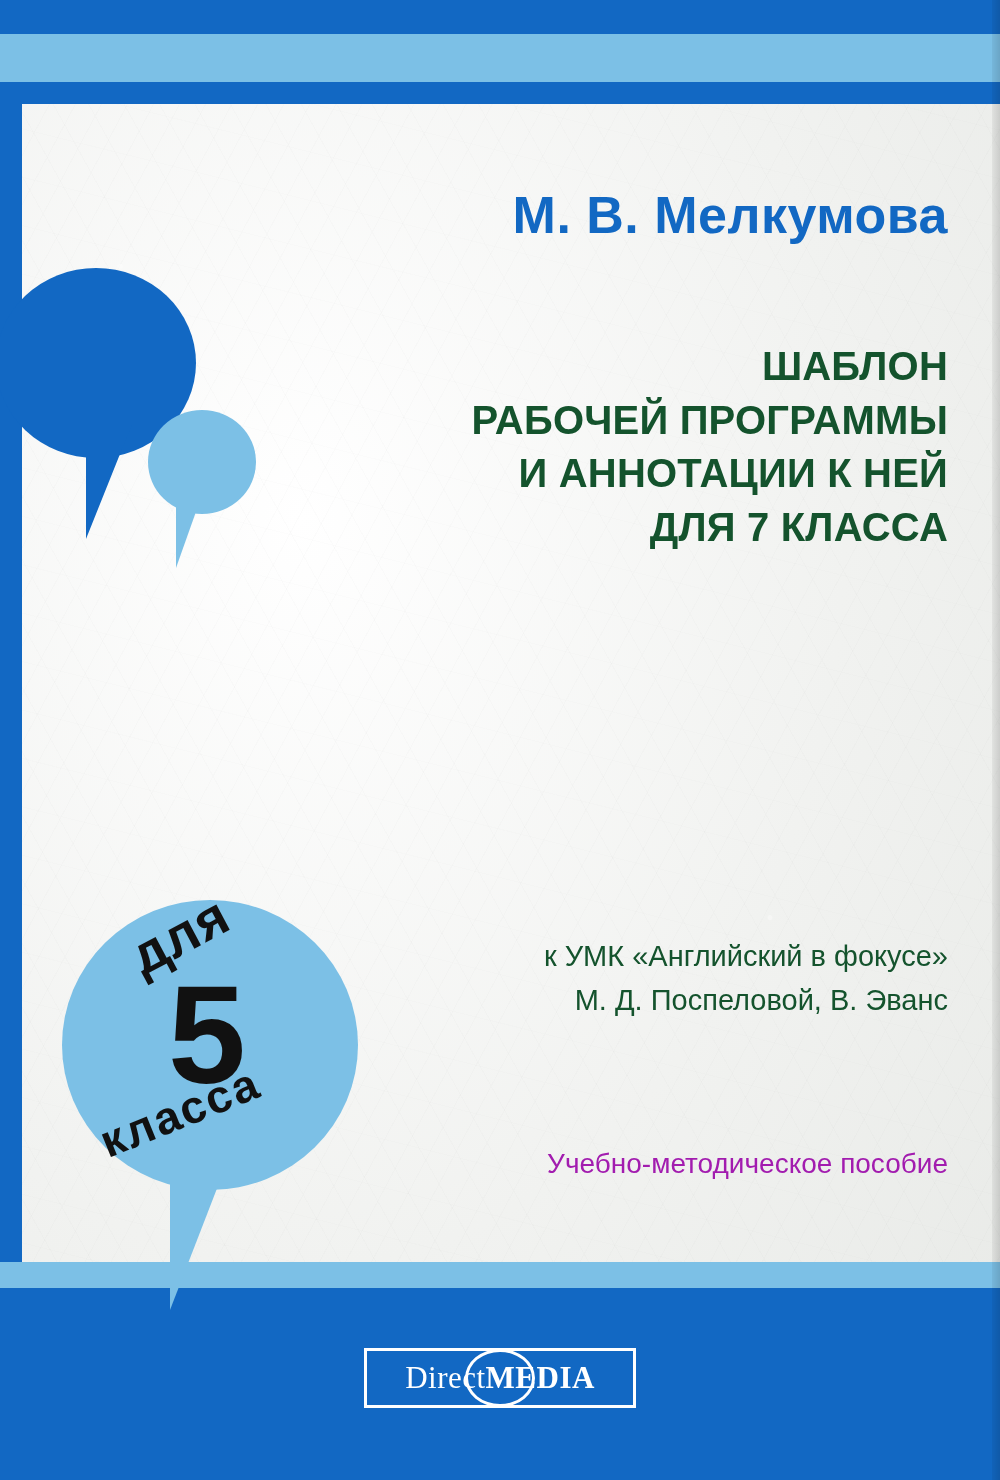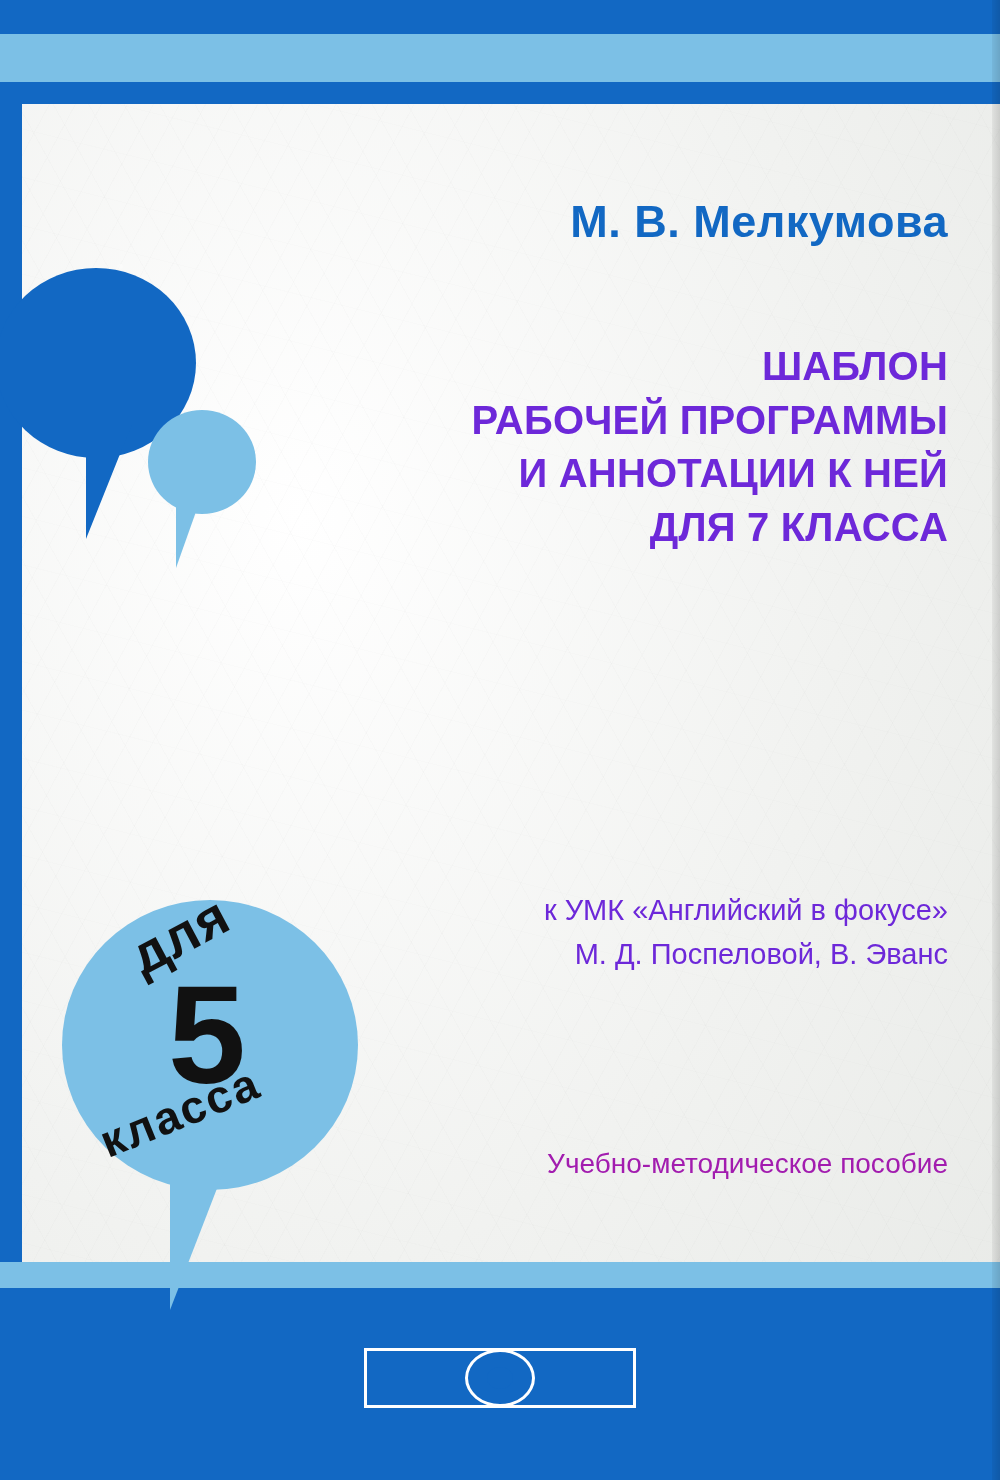--- a/index.html
+++ b/index.html
@@ -64,22 +64,22 @@
   }
   .right-edge {
     position: absolute; right: 0; top: 0; width: 8px; height: 1480px;
     background: linear-gradient(to right, rgba(0,0,0,0.05), rgba(0,0,0,0.14));
   }
 
   
   .author {
     position: absolute;
     right: 52px;
-    top: 196px;
-    font-size: 45px;
+    top: 185px;
+    font-size: 52px;
     font-weight: bold;
     color: #1268c3;
     letter-spacing: 0.5px;
     white-space: nowrap;
   }
 
   
   .bubble-big {
     position: absolute;
     left: -4px; top: 268px;
@@ -116,21 +116,21 @@
   
   .title {
     position: absolute;
     right: 52px;
     top: 340px;
     width: 680px;
     text-align: right;
     font-size: 40px;
     line-height: 1.34;
     font-weight: bold;
-    color: #6d28d9;
+    color: #14532d;
     letter-spacing: 0.2px;
   }
   .title div { white-space: nowrap; }
 
   
   .grade-bubble {
     position: absolute;
     left: 62px; top: 900px;
     width: 296px; height: 290px;
     background: #7cc0e6;
@@ -169,26 +169,26 @@
     font-weight: bold;
     color: #111;
     letter-spacing: 2px;
     transform: rotate(-22deg);
   }
 
   
   .umk {
     position: absolute;
     right: 52px;
-    top: 888px;
+    top: 934px;
     width: 620px;
     text-align: right;
     font-size: 29px;
     line-height: 1.52;
-    color: #6d28d9;
+    color: #14532d;
   }
   .umk div { white-space: nowrap; }
 
   .kind {
     position: absolute;
     right: 52px;
     top: 1148px;
     width: 620px;
     text-align: right;
     font-size: 28px;
@@ -278,16 +278,17 @@
   <div class="umk">
     <div>к УМК «Английский в фокусе»</div>
     <div>М. Д. Поспеловой, В. Эванс</div>
   </div>
 
   <div class="kind">Учебно-методическое пособие</div>
 
   <div class="logo">
     <div class="logo-ellipse"></div>
     <div class="logo-inner-dot"></div>
+    <div class="logo-text"><span>Direct</span><b>MEDIA</b></div>
   </div>
 
   <div class="right-edge"></div>
 </div>
 
 </body></html>

